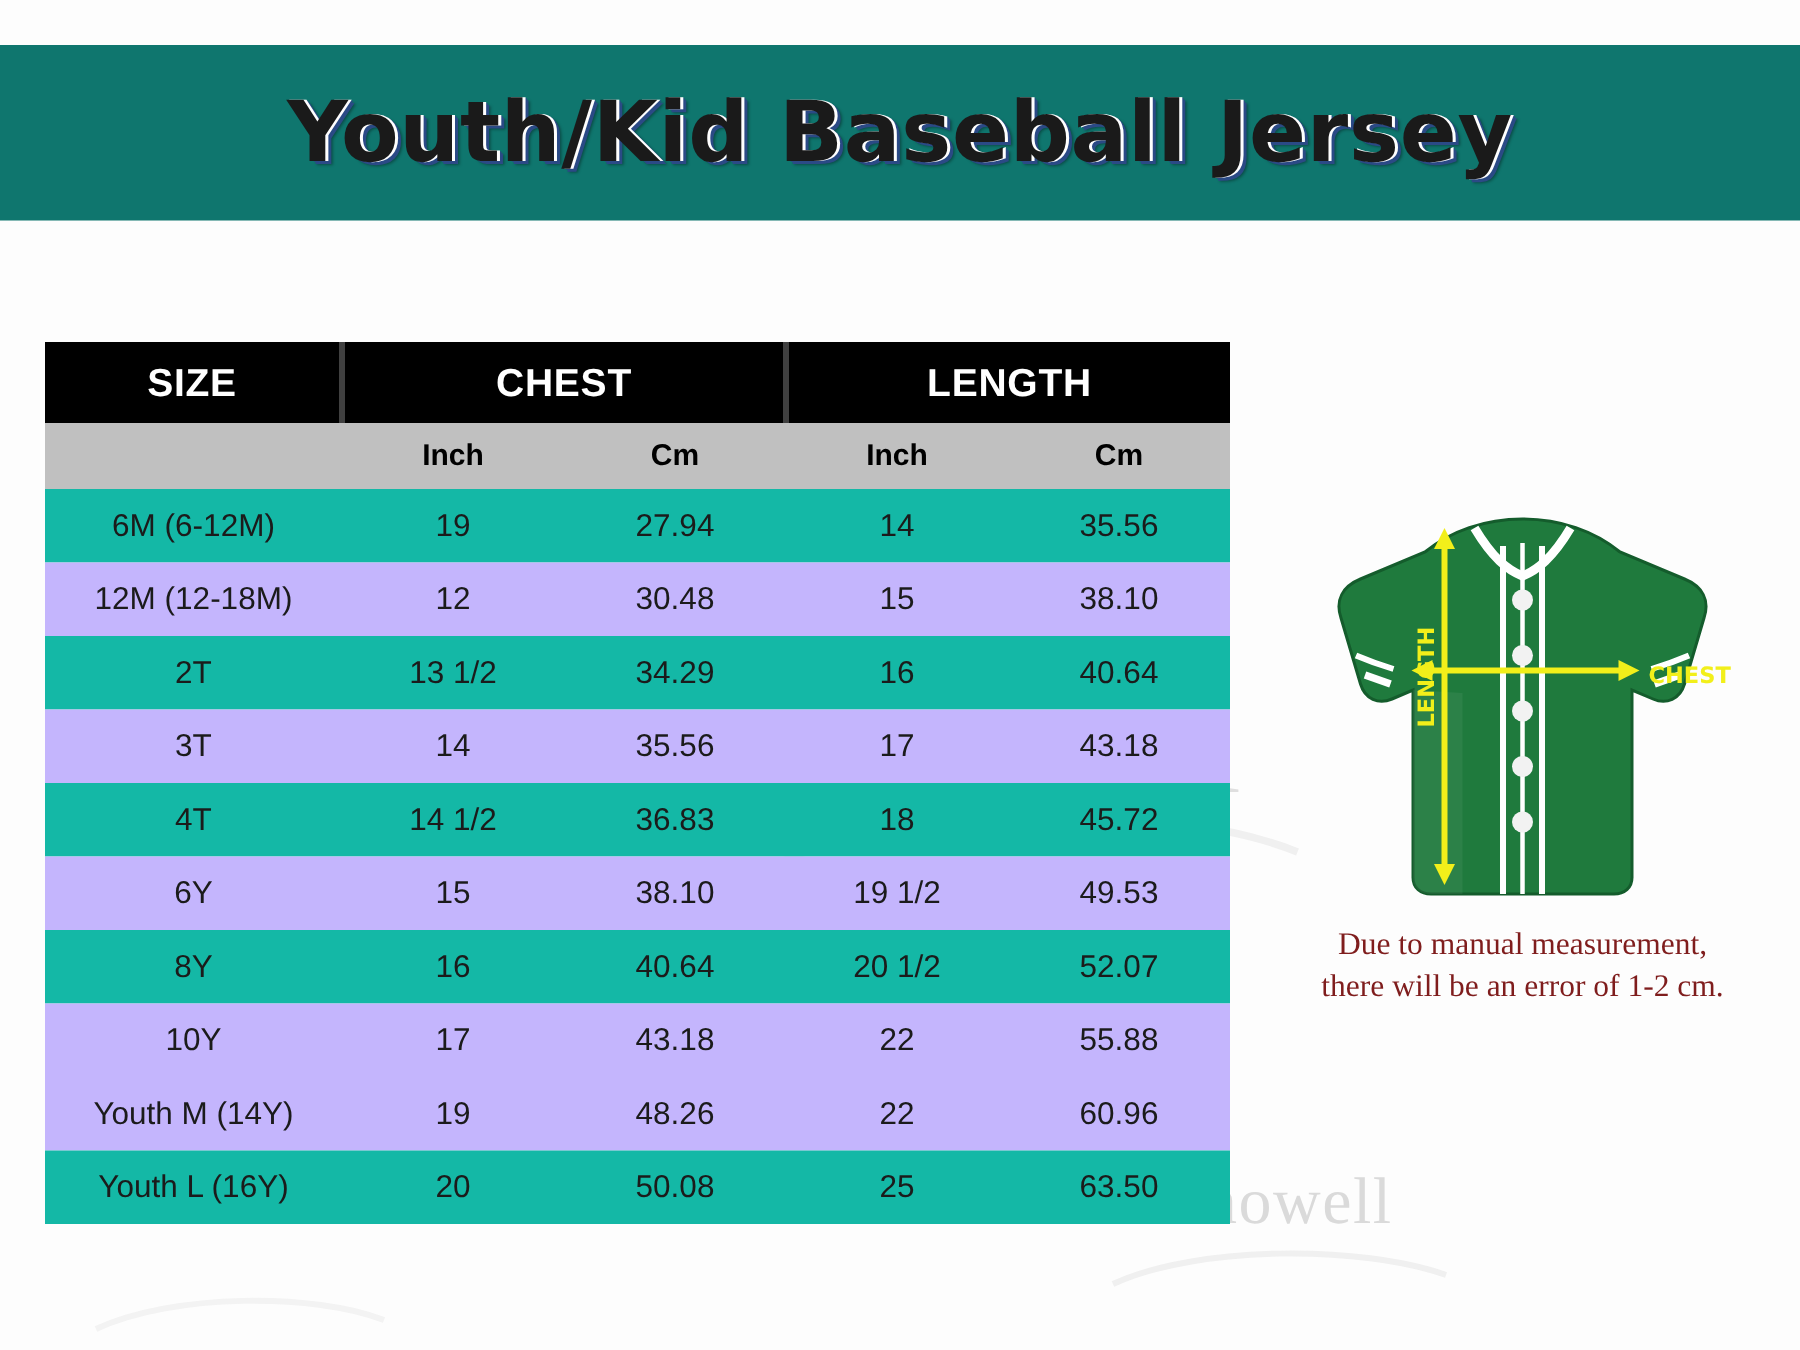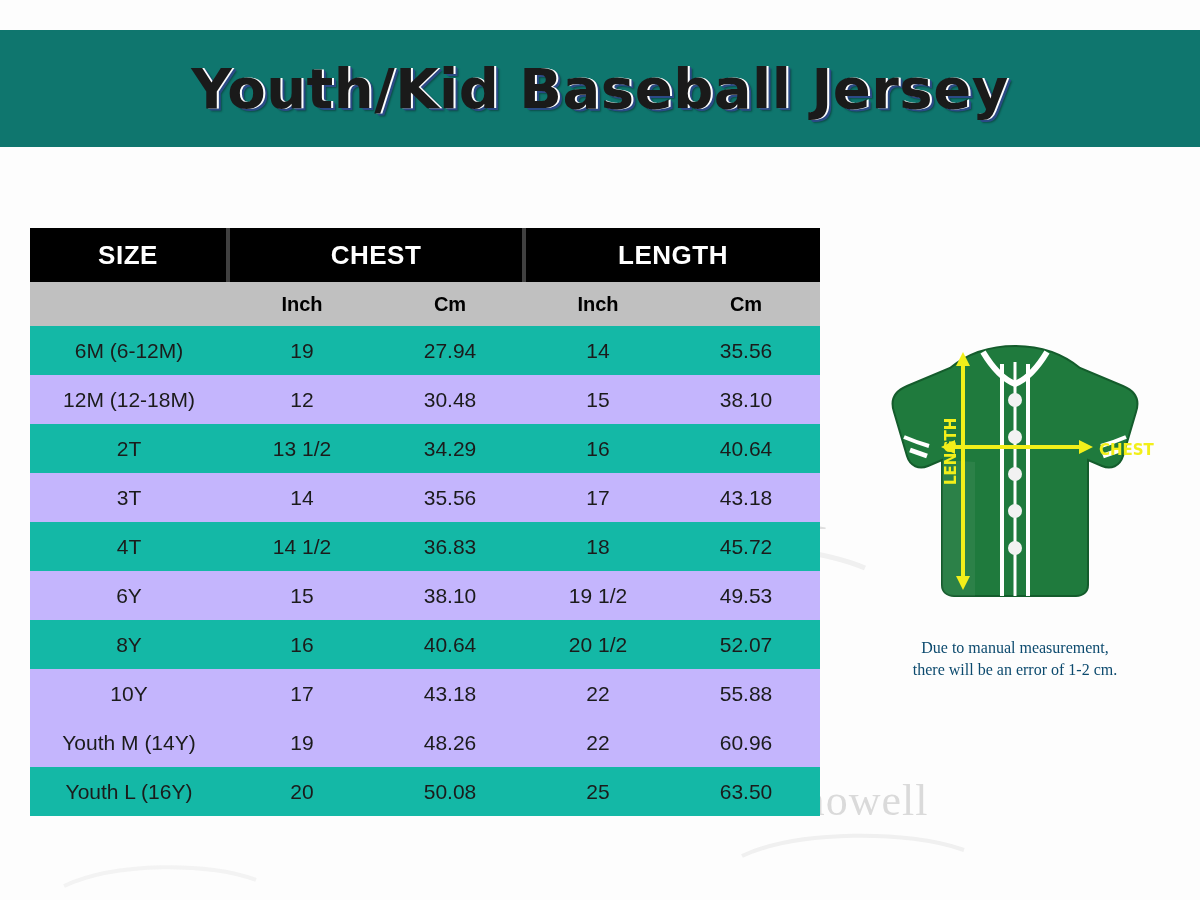--- a/index.html
+++ b/index.html
@@ -121,25 +121,24 @@
     left: 855px;
     top: 330px;
     width: 320px;
   }
   .jersey-box {
     position: relative;
     width: 320px;
     height: 285px;
   }
   .note {
-    margin-top: 22px;
     text-align: center;
     font-family: "Liberation Serif", serif;
-    font-size: 16px;
-    color: #0c4a6e;
+    font-size: 21px;
+    color: #7f1d1d;
     line-height: 1.35;
   }
 </style>
 </head>
 <body>
 
 <div class="page">
 
   <div class="wm wm-1">Somowell</div>
   <div class="wm wm-2">Somowell</div>

